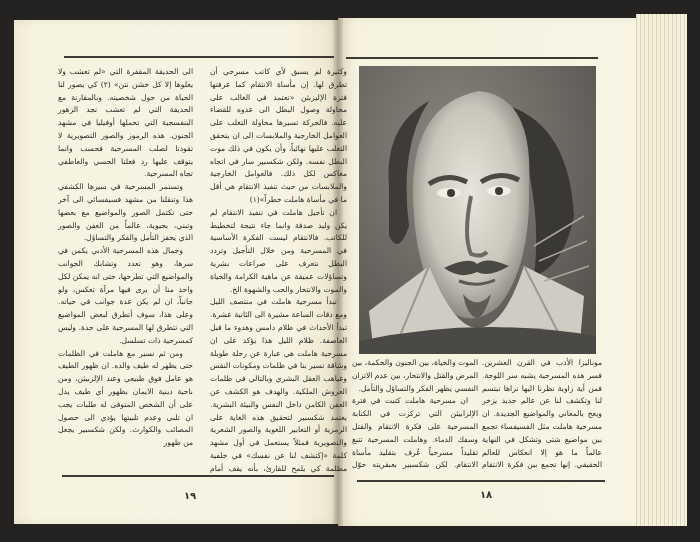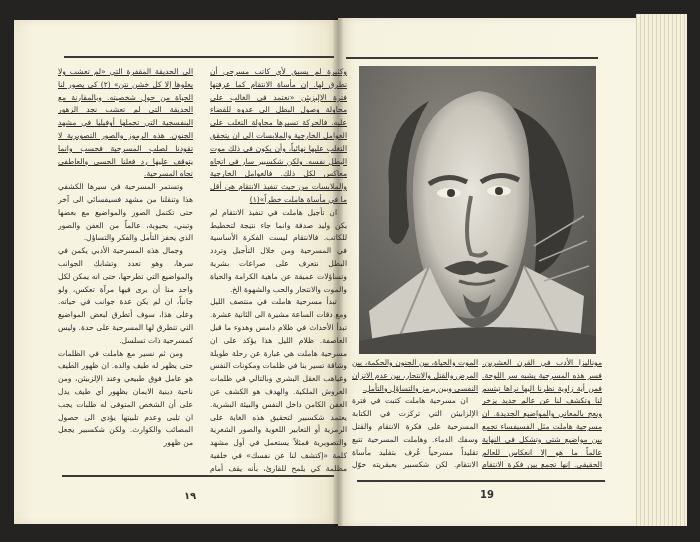--- a/index.html
+++ b/index.html
@@ -37,21 +37,21 @@
   }
   .col {
     position: absolute;
     direction: rtl; text-align: justify;
     font-family: "DejaVu Serif", serif;
     font-size: 7.6px; line-height: 12.8px;
     color: #2c2b27;
     white-space: normal;
   }
   .col p { margin: 0; text-indent: 10px; }
-  .col p.noindent { text-indent: 0; text-decoration: underline; }
+  .col p.noindent { text-indent: 0; }
   .pagenum {
     position: absolute; font-family: "DejaVu Sans", sans-serif;
     font-size: 10px; color: #333; font-weight: bold;
   }
   .portrait {
     position: absolute; left: 359px; top: 66px; width: 237px; height: 288px;
     background: #6e6c67; overflow: hidden;
   }
   .portrait svg { width: 100%; height: 100%; display: block; }
 </style>
@@ -124,22 +124,22 @@
 
     <path d="M0 275 Q118 250 237 270 L237 288 L0 288 Z" fill="#4b4945"></path>
   </svg>
 </div>
 
 <div class="col" style="left:482px; top:357px; width:120px; height:112px;">
   <p class="noindent">موناليزا الأدب في القرن العشرين. فسر هذه المسرحية يشبه سر اللوحة. فمن أية زاوية نظرنا اليها نراها تبتسم لنا وتكشف لنا عن عالم جديد يزخر ويعج بالمعاني والمواضيع الجديدة. ان مسرحية هاملت مثل الفسيفساء تجمع بين مواضيع شتى وتشكل في النهاية عالماً ما هو إلا انعكاس للعالم الحقيقي. إنها تجمع بين فكرة الانتقام والحب والخيانة، بين الشهوة والطهارة، بين الحرب والهدوء والخسارة، بين الشرف والكرامة، بين</p>
 </div>
 
 <div class="col" style="left:352px; top:357px; width:126px; height:112px;">
-  <p class="noindent">الموت والحياة، بين الجنون والحكمة، بين المرض والقتل والانتحار، بين عدم الاتزان النفسي وبين يرمز والتساؤل والتأمل.</p>
+  <p class="noindent">الموت والحياة، بين الجنون والحكمة، بين المرض والقتل والانتحار، بين عدم الاتزان النفسي يظهر الفكر والتساؤل والتأمل.</p>
   <p>ان مسرحية هاملت كتبت في فترة الإلزابيثن التي تركزت في الكتابة المسرحية على فكرة الانتقام والقتل وسفك الدماء. وهاملت المسرحية تتبع تقليداً مسرحياً عُرف بتقليد مأساة الانتقام. لكن شكسبير بعبقريته حوّل تقليد الانتقام هذا الى قالب يعكس من خلاله مواضيع انسانية كبيرة</p>
 </div>
 
 <div class="rule" style="left:357px; top:480px; width:248px;"></div>
-<div class="pagenum" style="left:480px; top:489px;">19</div>
+<div class="pagenum" style="left:480px; top:489px;">١٨</div>
 
 <style>
   .col { overflow: hidden; }
 </style>
 
 </body></html>

